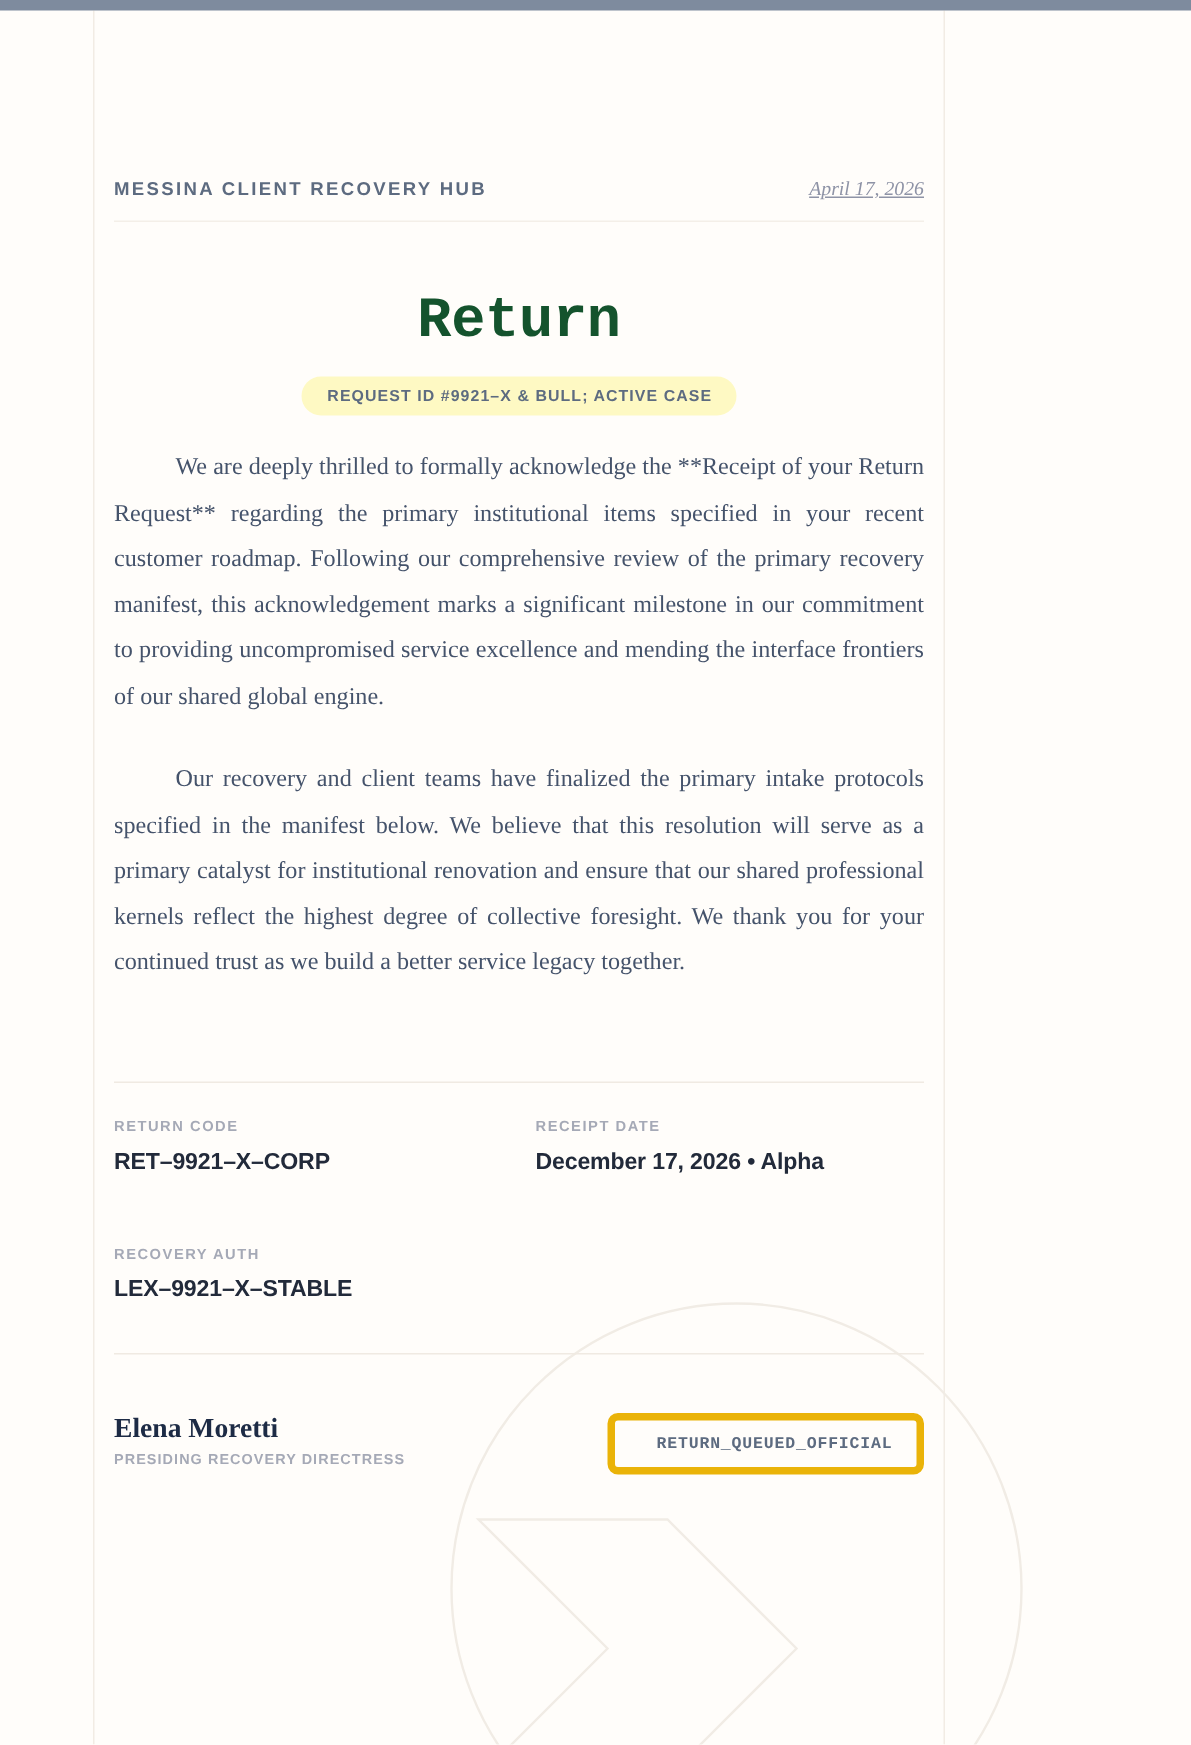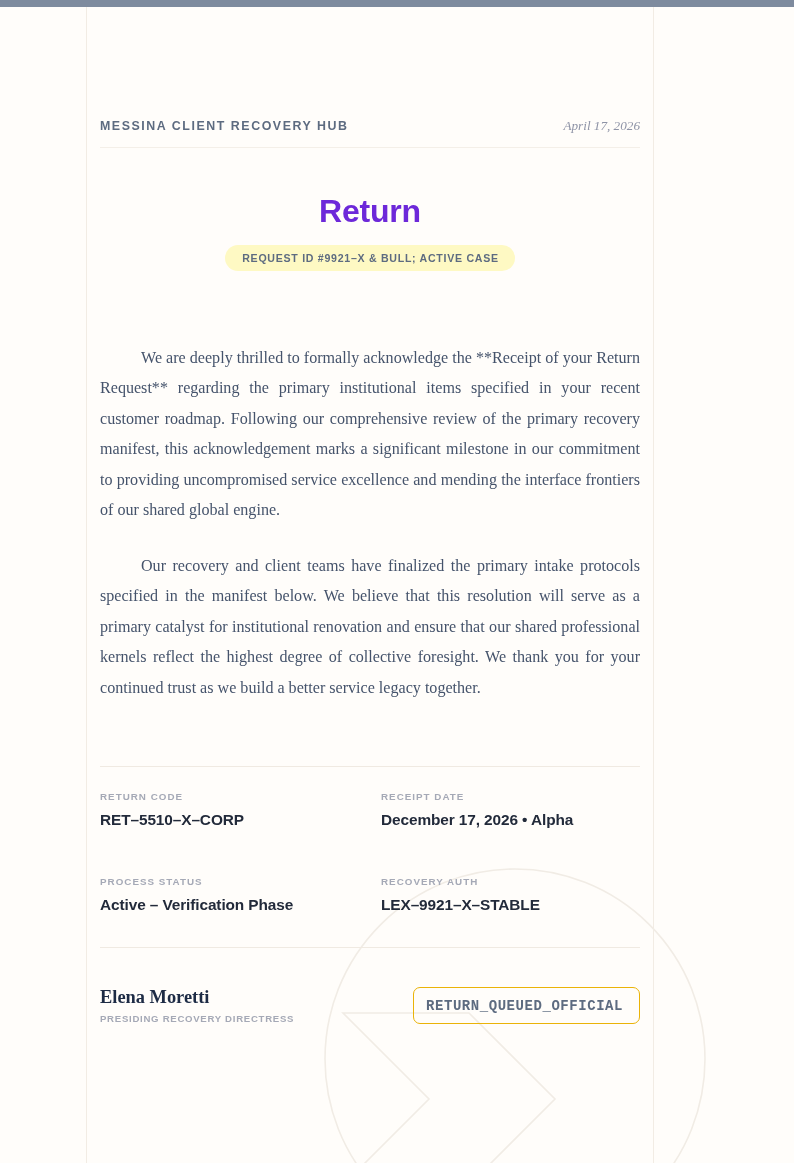--- a/index.html
+++ b/index.html
@@ -30,21 +30,20 @@
     position: absolute;
     top: 7px;
     left: 62px;
     width: 568px;
     height: 1156px;
     background: #fffdfa;
     border-left: 1px solid #f2ece4;
     border-right: 1px solid #f2ece4;
     box-sizing: border-box;
     z-index: 10;
-    margin-left: 24px;
   }
 
   
   .watermark {
     position: absolute;
     right: -86px;
     bottom: -120px;
     width: 420px;
     height: 420px;
     z-index: 1;
@@ -71,54 +70,55 @@
     font-weight: bold;
     letter-spacing: 1.55px;
     color: #5d6b80;
     text-transform: uppercase;
   }
   .doc-date {
     font-family: "Liberation Serif", serif;
     font-style: italic;
     font-size: 13.2px;
     color: #8e93a6;
+    text-decoration: underline;
   }
 
   
   .title-block {
     text-align: center;
     padding-top: 47px;
   }
   .doc-title {
-    font-family: Liberation Sans, sans-serif;
-    font-weight: bold;
-    font-size: 32px;
+    font-family: Liberation Mono, monospace;
+    font-weight: bold;
+    font-size: 38px;
     line-height: 1.06;
-    color: #6d28d9;
+    color: #14532d;
     margin: 0;
     letter-spacing: -0.2px;
   }
   .badge-wrap {
     margin-top: 16px;
   }
   .badge {
     display: inline-block;
     background: #fef9c3;
     color: #5d6b80;
     font-size: 10.6px;
     font-weight: bold;
     letter-spacing: 0.72px;
     padding: 7px 16px 7px 17px;
     border-radius: 40px;
     text-transform: uppercase;
   }
 
   
   .body-copy {
-    padding-top: 72px;
+    padding-top: 20px;
   }
   .body-copy p {
     font-family: "Liberation Serif", serif;
     font-size: 16.1px;
     line-height: 30.5px;
     color: #45536b;
     text-align: justify;
     text-indent: 41px;
     margin: 0 0 25px 0;
   }
@@ -171,25 +171,25 @@
     margin-bottom: 5px;
   }
   .sig-role {
     font-size: 9.6px;
     font-weight: bold;
     letter-spacing: 0.72px;
     color: #a5a9b6;
     text-transform: uppercase;
   }
   .stamp {
-    border: 1px solid #eab308;
+    border: 5px solid #eab308;
     border-radius: 7px;
-    padding: 10px 16px 9px 12px;
+    padding: 10px 16px 9px 28px;
     font-family: "Liberation Mono", monospace;
-    font-size: 14px;
+    font-size: 11px;
     font-weight: bold;
     letter-spacing: 0.55px;
     color: #5d6b80;
     background: transparent;
   }
 </style>
 </head>
 <body>
 
 <div class="top-bar"></div>
@@ -220,29 +220,25 @@
     <div class="body-copy">
       <p>We are deeply thrilled to formally acknowledge the **Receipt of your Return Request** regarding the primary institutional items specified in your recent customer roadmap. Following our comprehensive review of the primary recovery manifest, this acknowledgement marks a significant milestone in our commitment to providing uncompromised service excellence and mending the interface frontiers of our shared global engine.</p>
       <p>Our recovery and client teams have finalized the primary intake protocols specified in the manifest below. We believe that this resolution will serve as a primary catalyst for institutional renovation and ensure that our shared professional kernels reflect the highest degree of collective foresight. We thank you for your continued trust as we build a better service legacy together.</p>
     </div>
 
     <div class="meta-divider"></div>
 
     <div class="meta-grid">
       <div class="meta-cell">
         <div class="meta-label">RETURN CODE</div>
-        <div class="meta-value">RET–5510–X–CORP</div>
+        <div class="meta-value">RET–9921–X–CORP</div>
       </div>
       <div class="meta-cell">
         <div class="meta-label">RECEIPT DATE</div>
         <div class="meta-value">December 17, 2026 • Alpha</div>
-      </div>
-      <div class="meta-cell">
-        <div class="meta-label">PROCESS STATUS</div>
-        <div class="meta-value">Active – Verification Phase</div>
       </div>
       <div class="meta-cell">
         <div class="meta-label">RECOVERY AUTH</div>
         <div class="meta-value">LEX–9921–X–STABLE</div>
       </div>
     </div>
 
     <div class="footer-divider"></div>
 
     <div class="doc-footer">

